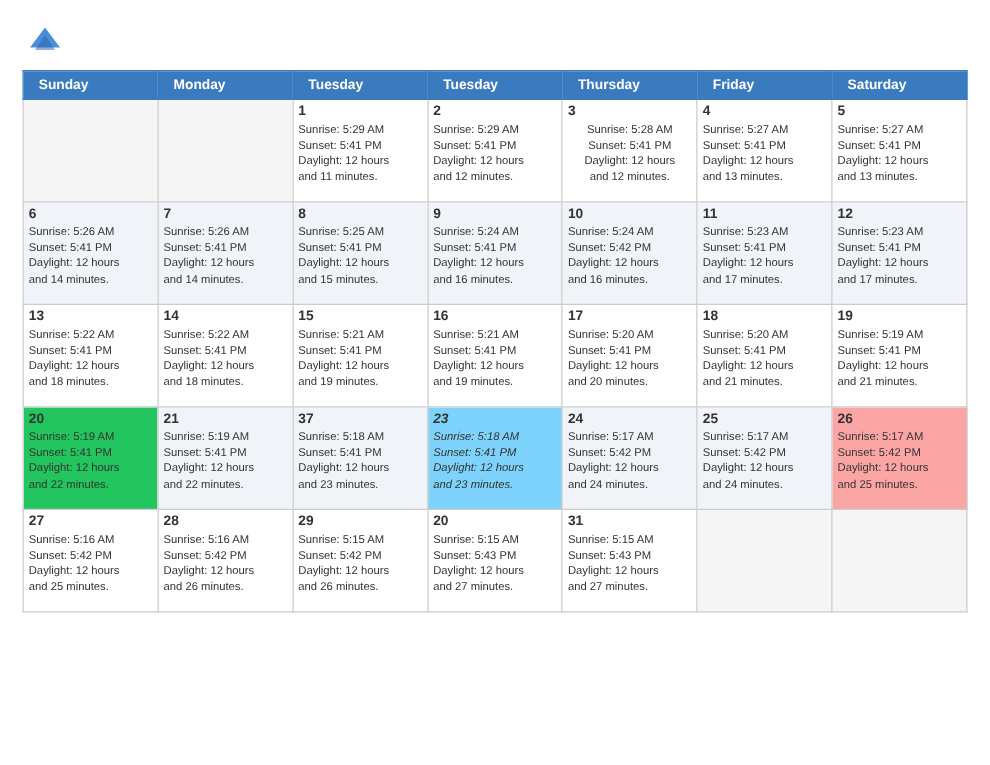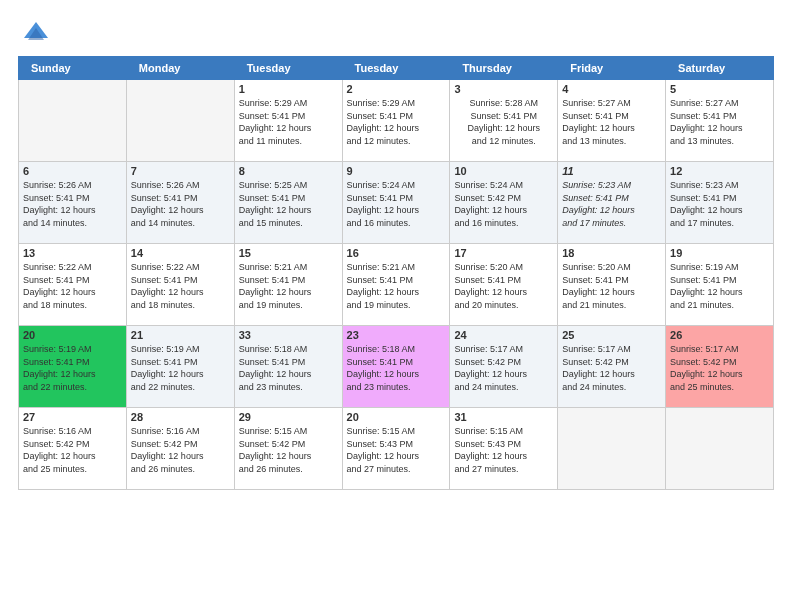--- a/index.html
+++ b/index.html
@@ -208,21 +208,21 @@
 Daylight: 12 hours
 and 16 minutes.</div>
           </td>
           <td style="background: rgb(240, 244, 248);">
             <div class="day-num">10</div>
             <div class="day-info" style="white-space: pre-line;">Sunrise: 5:24 AM
 Sunset: 5:42 PM
 Daylight: 12 hours
 and 16 minutes.</div>
           </td>
-          <td style="background: rgb(240, 244, 248); font-style: italic;">
+          <td style="background: rgb(240, 244, 248);">
             <div class="day-num">11</div>
             <div class="day-info" style="white-space: pre-line;">Sunrise: 5:23 AM
 Sunset: 5:41 PM
 Daylight: 12 hours
 and 17 minutes.</div>
           </td>
           <td style="background: rgb(240, 244, 248);">
             <div class="day-num">12</div>
             <div class="day-info" style="white-space: pre-line;">Sunrise: 5:23 AM
 Sunset: 5:41 PM
@@ -290,27 +290,27 @@
 and 22 minutes.</div>
           </td>
           <td style="background: rgb(240, 244, 248);">
             <div class="day-num">21</div>
             <div class="day-info" style="white-space: pre-line;">Sunrise: 5:19 AM
 Sunset: 5:41 PM
 Daylight: 12 hours
 and 22 minutes.</div>
           </td>
           <td style="background: rgb(240, 244, 248);">
-            <div class="day-num">33</div>
+            <div class="day-num">37</div>
             <div class="day-info" style="white-space: pre-line;">Sunrise: 5:18 AM
 Sunset: 5:41 PM
 Daylight: 12 hours
 and 23 minutes.</div>
           </td>
-          <td style="background: #f0abfc;">
+          <td style="background: #7dd3fc; font-style: italic;">
             <div class="day-num">23</div>
             <div class="day-info" style="white-space: pre-line;">Sunrise: 5:18 AM
 Sunset: 5:41 PM
 Daylight: 12 hours
 and 23 minutes.</div>
           </td>
           <td style="background: rgb(240, 244, 248);">
             <div class="day-num">24</div>
             <div class="day-info" style="white-space: pre-line;">Sunrise: 5:17 AM
 Sunset: 5:42 PM

